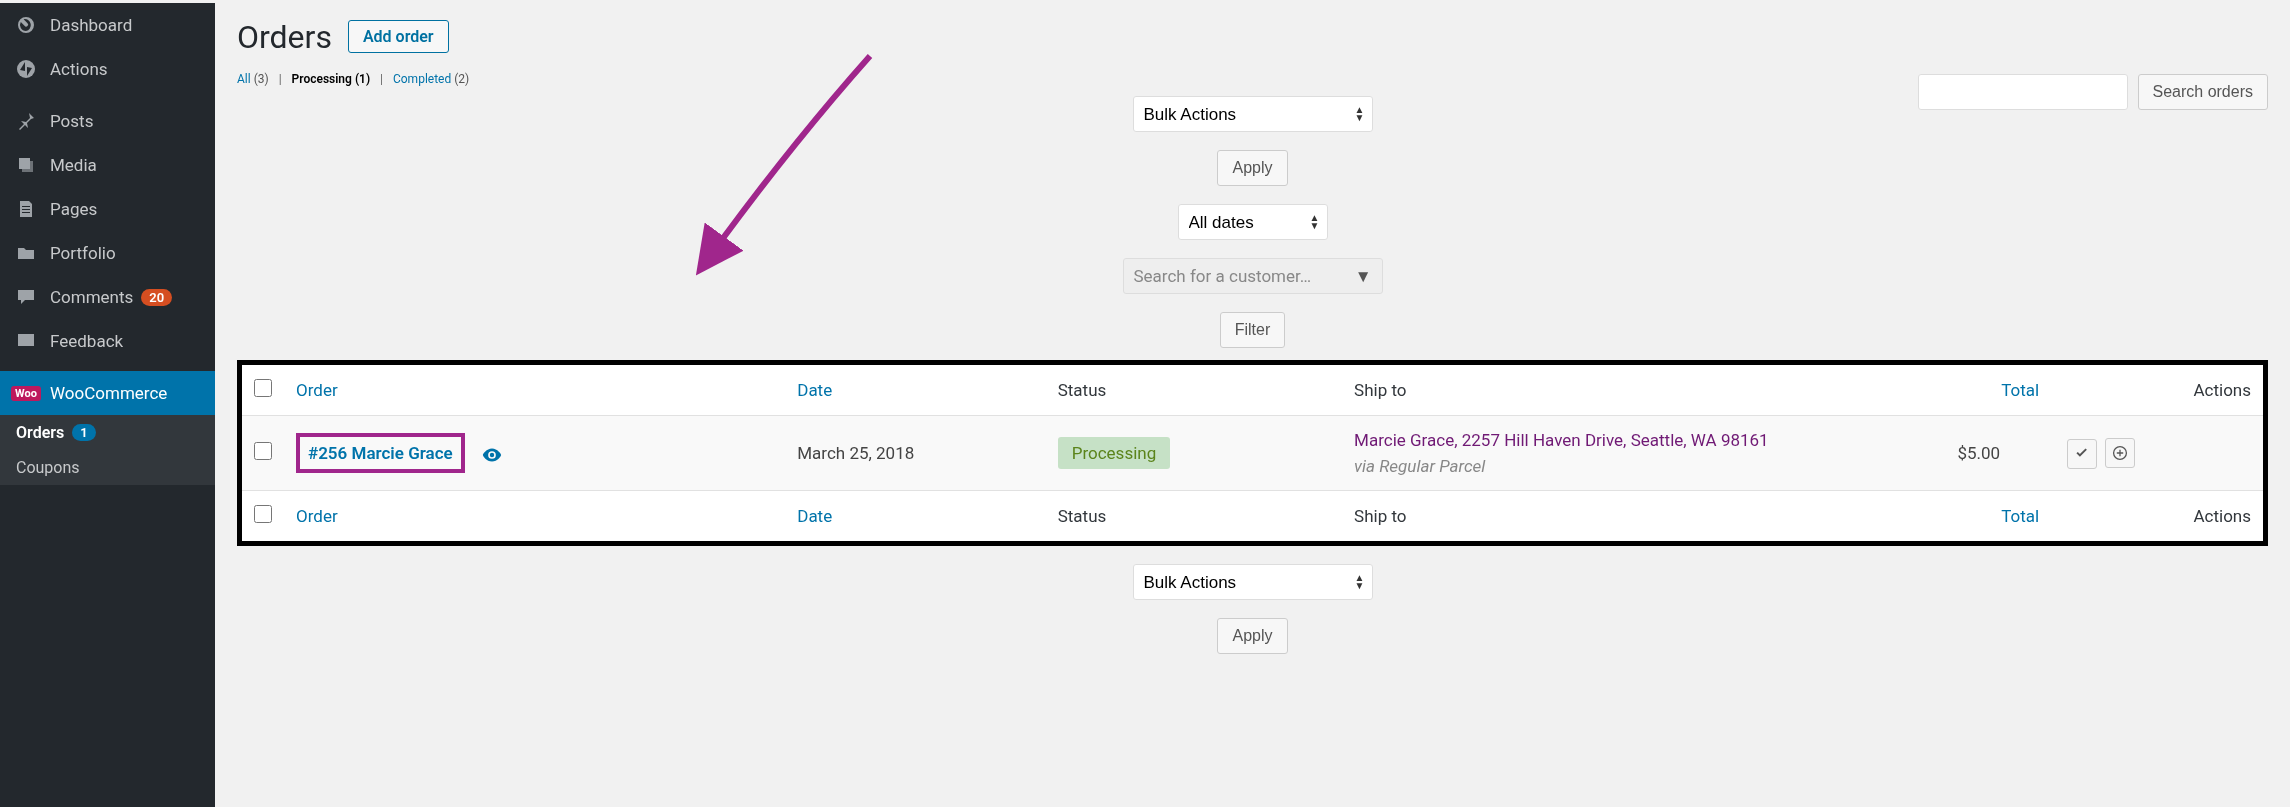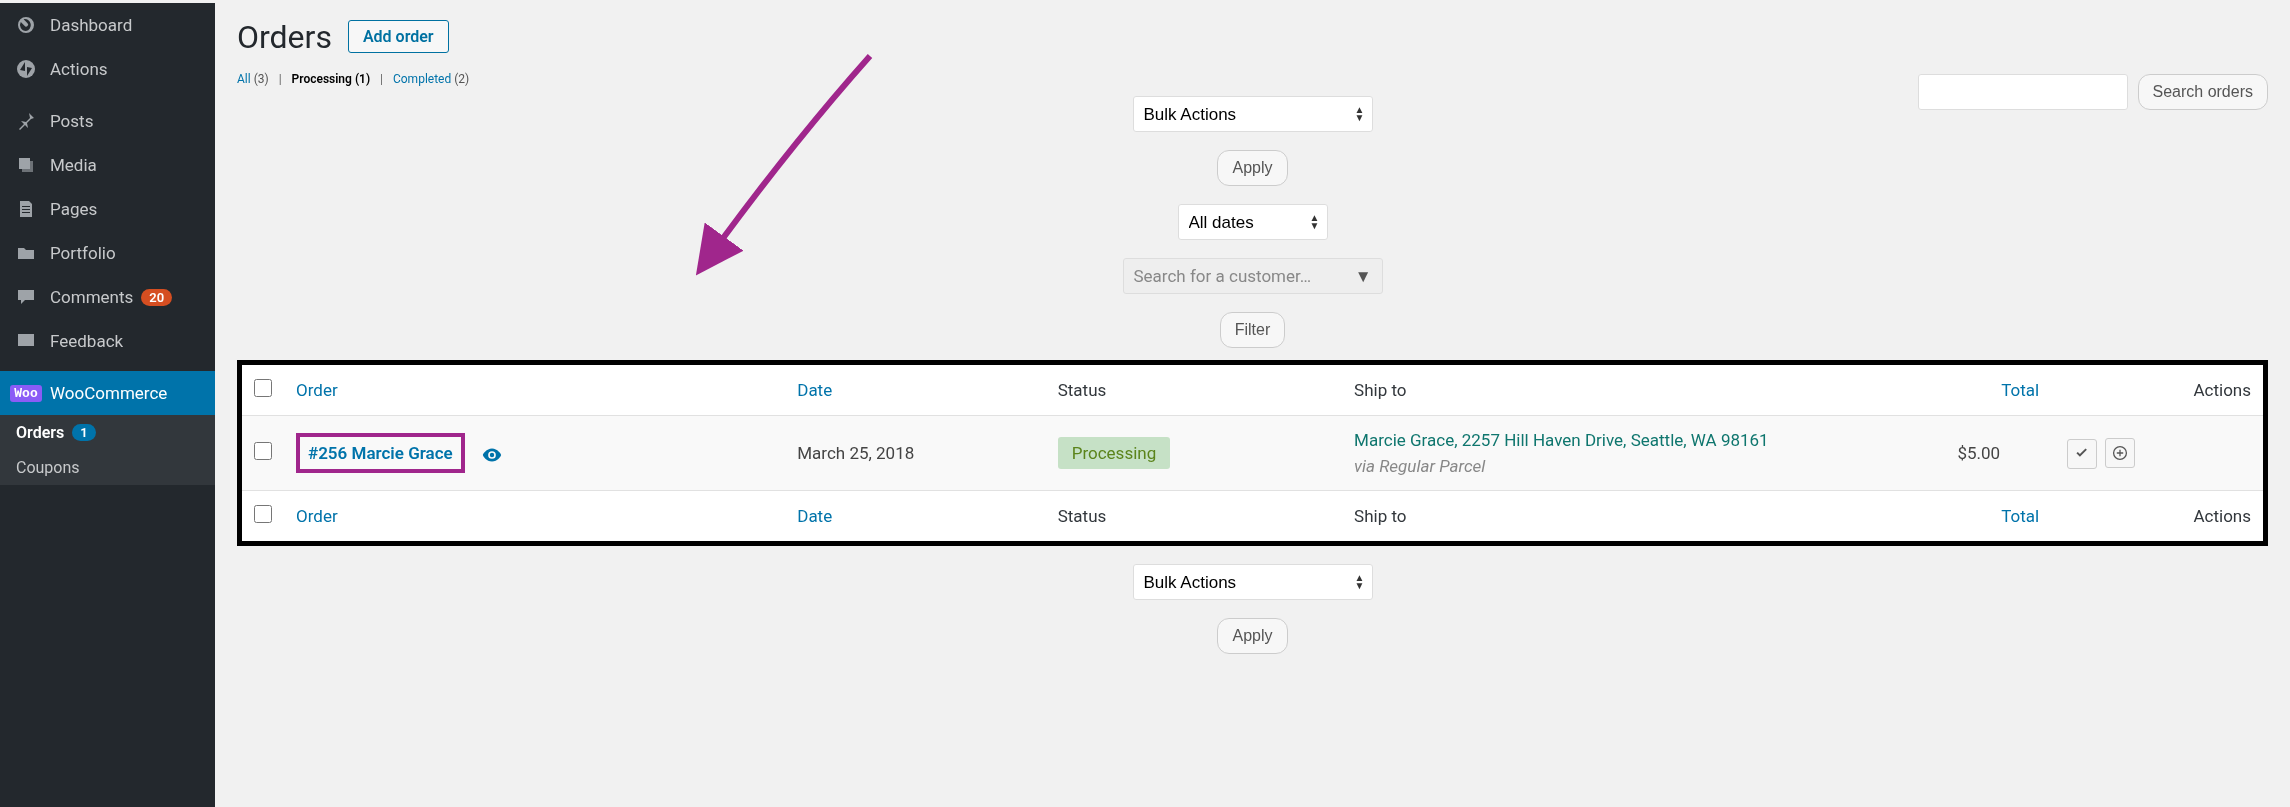--- a/index.html
+++ b/index.html
@@ -12,61 +12,61 @@
 .sidebar li.sep { margin-top: 8px; align-items: center; }
 .sidebar li.active { background: #0073aa; color: #fff; }
 .sidebar li.active::after { content: ""; position: absolute; right: -10px; top: 50%; margin-top: -10px; border: 10px solid transparent; border-right-color: #f1f1f1; }
 .sidebar li .icon { width: 24px; height: 24px; margin-right: 12px; display: inline-flex; align-items: center; justify-content: center; flex-shrink: 0; }
 .sidebar li svg { fill: #9ea3a8; }
 .sidebar li .count-badge { background: #d54e21; color: #fff; border-radius: 10px; font-size: 13px; font-weight: 600; padding: 1px 8px; margin-left: 8px; }
 .sidebar li .count-badge.blue { background: #0073aa; }
 .sidebar .sub { background: #32373c; }
 .sidebar .sub li { padding: 8px 16px; font-size: 16px; }
 .sidebar .sub li.current { color: #fff; font-weight: 600; }
-.sidebar .woo-badge { background: #8b5cf6; color: #fff; border-radius: 3px; font-size: 13px; font-weight: 700; padding: 2px 4px; display: inline-block; line-height: 1; font-family: Liberation Mono, monospace; }
+.sidebar .woo-badge { background: #be185d; color: #fff; border-radius: 3px; font-size: 11px; font-weight: 700; padding: 2px 4px; display: inline-block; line-height: 1; }
 
 
 .main { margin-left: 215px; padding: 0 22px 30px; position: relative; }
 .top-tabs { position: absolute; right: 22px; top: 4px; display: flex; gap: 10px; }
 .top-tab { background: #f7f7f7; border: 1px solid #ccc; border-top: none; border-radius: 0 0 4px 4px; padding: 6px 14px; font-size: 16px; color: #666; cursor: pointer; }
 .top-tab .tri { font-size: 11px; margin-left: 6px; color: #888; }
 
 h1.page-title { display: inline-block; font-size: 32px; font-weight: 400; color: #23282d; margin: 18px 12px 0 0; }
 .add-new { display: inline-block; vertical-align: 6px; border: 1px solid #0071a1; border-radius: 3px; color: #0071a1; background: #f7f7f7; padding: 6px 14px; font-size: 16px; font-weight: 600; cursor: pointer; }
 
 .subsubsub { margin: 16px 0 10px; font-size: 12px; color: #666; }
 .subsubsub a { color: #0073aa; text-decoration: none; }
 .subsubsub .current { color: #000; font-weight: 600; }
 .subsubsub .sep { margin: 0 4px; color: #666; }
 .subsubsub .count { color: #555; }
 
 .tablenav { display: flex; align-items: center; gap: 18px; margin-bottom: 12px; flex-wrap: wrap; flex-direction: column; }
 .tablenav select, .tablenav .fake-select { height: 36px; border: 1px solid #ddd; border-radius: 3px; background: #fff; font-size: 17px; padding: 0 28px 0 10px; appearance: none; position: relative; }
 .select-wrap { position: relative; display: inline-block; }
 .select-wrap .arrows { position: absolute; right: 8px; top: 50%; transform: translateY(-50%); font-size: 10px; line-height: 8px; color: #333; pointer-events: none; }
-.btn { height: 36px; border: 1px solid #ccc; border-radius: 12px; background: #f7f7f7; color: #555; font-size: 16px; padding: 0 14px; cursor: pointer; }
+.btn { height: 36px; border: 1px solid #ccc; border-radius: 3px; background: #f7f7f7; color: #555; font-size: 16px; padding: 0 14px; cursor: pointer; }
 .customer-search { width: 260px; background: #eee; color: #888; display: inline-flex; align-items: center; justify-content: space-between; padding: 0 10px; height: 36px; border: 1px solid #ddd; border-radius: 3px; font-size: 17px; }
 
 .orders-search { position: absolute; right: 22px; top: 74px; display: flex; gap: 10px; }
 .orders-search input { width: 210px; height: 36px; border: 1px solid #ddd; border-radius: 3px; padding: 0 10px; font-size: 16px; }
 
 
 table.orders { width: 100%; border-collapse: collapse; background: #fff; border: 5px solid #000000; margin-top: 4px; }
 table.orders th, table.orders td { padding: 14px 12px; text-align: left; font-size: 17px; vertical-align: middle; }
 table.orders thead th, table.orders tfoot th { font-weight: 400; color: #32373c; border-bottom: 1px solid #e1e1e1; }
 table.orders thead th a, table.orders tfoot th a { color: #0073aa; text-decoration: none; }
 table.orders tbody tr { background: #f9f9f9; }
 table.orders tbody td { border-top: 1px solid #e1e1e1; border-bottom: 1px solid #e1e1e1; }
 .cb-col { width: 44px; text-align: center; }
 .cb-col input[type=checkbox] { width: 18px; height: 18px; border: 1px solid #b4b9be; border-radius: 3px; }
 .order-link { color: #0073aa; font-weight: 600; text-decoration: none; }
 .order-link-box { border: 4px solid #a0268c; padding: 6px 8px; display: inline-block; margin-right: 12px; }
 .eye { display: inline-flex; vertical-align: middle; cursor: pointer; }
 .status-chip { display: inline-block; background: #c6e1c6; color: #5b841b; padding: 6px 14px; border-radius: 3px; font-size: 17px; }
-.shipto a { color: #0f766e; text-decoration: none; }
+.shipto a { color: #701a75; text-decoration: none; }
 .shipto .via { color: #888; font-style: italic; display: block; margin-top: 6px; }
 .actions-cell { text-align: right; }
 .mini-btn { width: 30px; height: 30px; border: 1px solid #ccc; border-radius: 3px; background: #f7f7f7; display: inline-flex; align-items: center; justify-content: center; cursor: pointer; margin-left: 4px; }
 .tablenav.bottom { margin-top: 18px; }
 
 .annotation-arrow { position: absolute; pointer-events: none; }
 </style>
 </head>
 <body>
 

